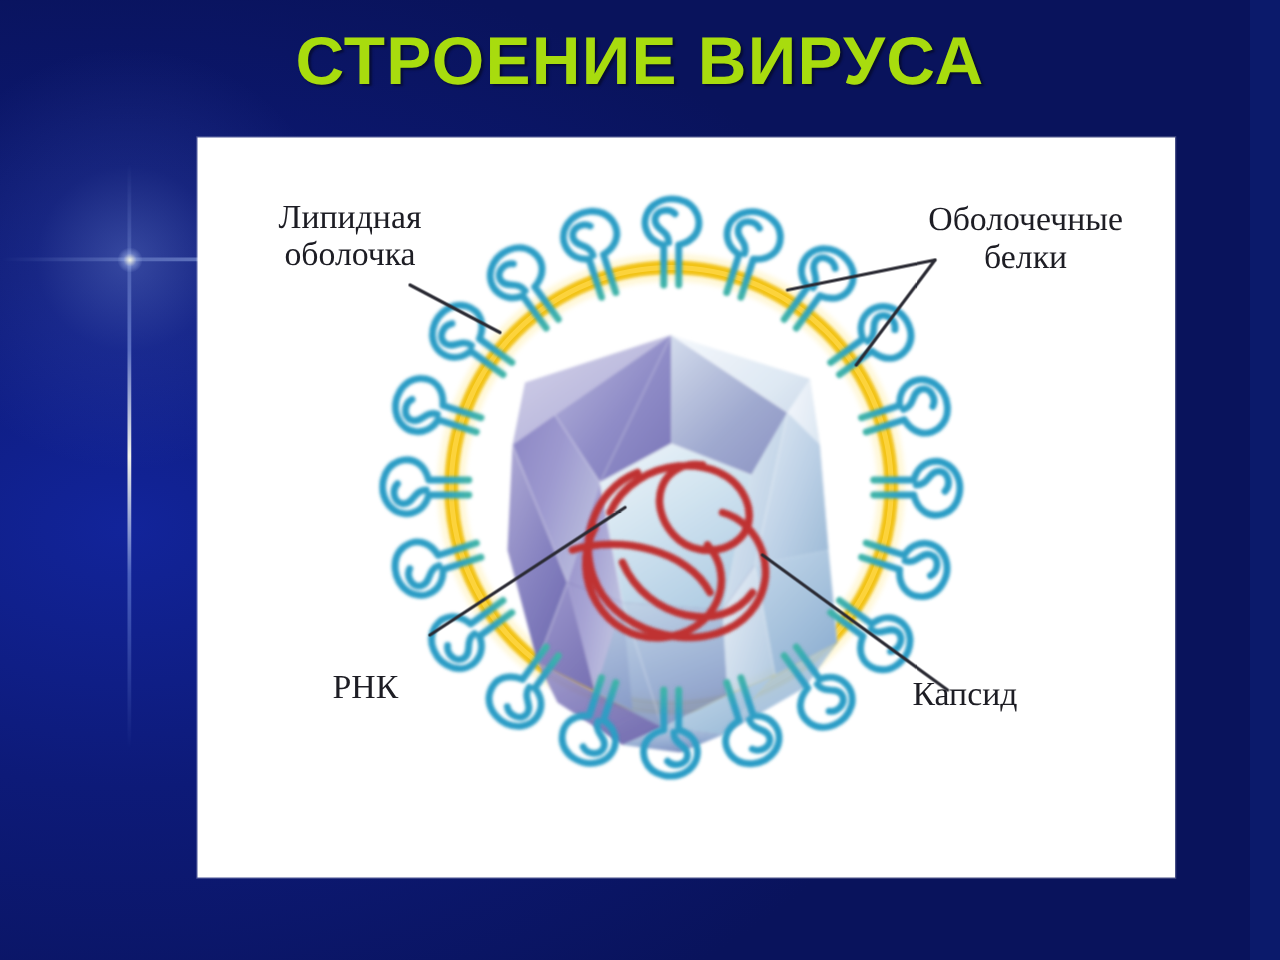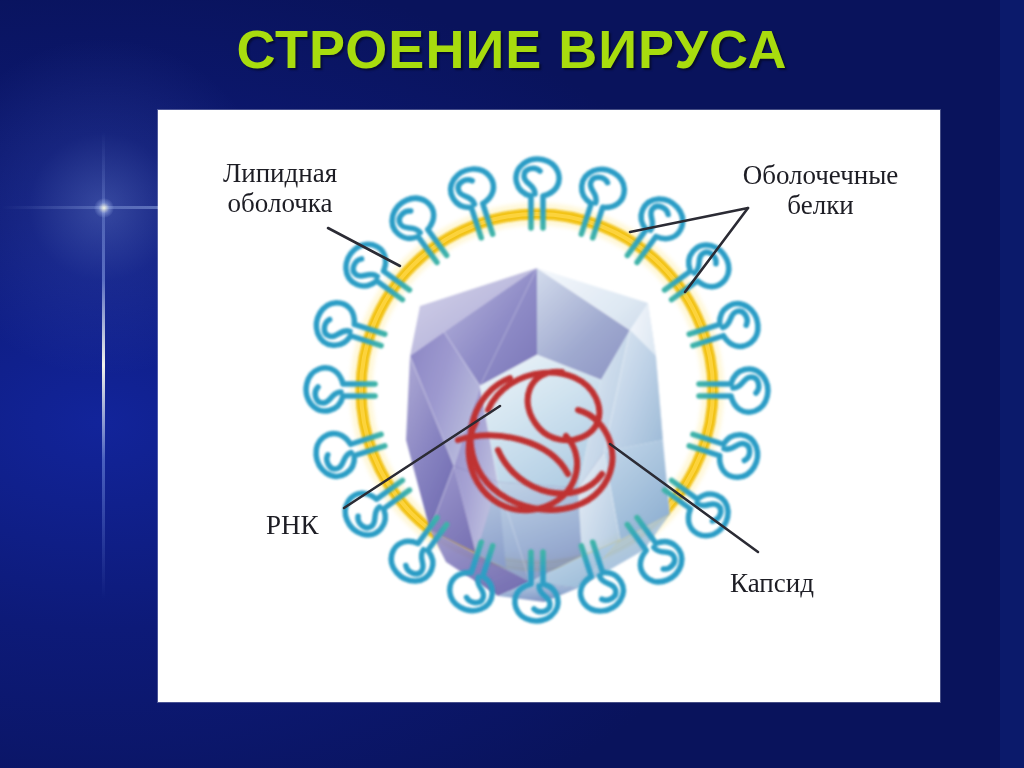--- a/index.html
+++ b/index.html
@@ -92,22 +92,22 @@
     color: #1d1d24;
     font-size: 27px;
     line-height: 1.12;
     white-space: nowrap;
   }
   .label.center { text-align: center; }
   .label .l2 { display: block; }
 
   #lbl-lipid { left: 12px;  top: 48px;  text-align: center; width: 220px; }
   #lbl-prot  { left: 545px; top: 50px;  text-align: center; width: 235px; }
-  #lbl-rna   { left: 108px; top: 400px; }
-  #lbl-caps  { left: 572px; top: 430px; margin-top: 28px; }
+  #lbl-rna   { left: 108px; top: 424px; }
+  #lbl-caps  { left: 572px; top: 430px; }
 </style>
 </head>
 <body>
 
 <div id="slide">
 
   <div class="flare flare-h"></div>
   <div class="flare flare-v"></div>
   <div class="flare flare-core"></div>
 

